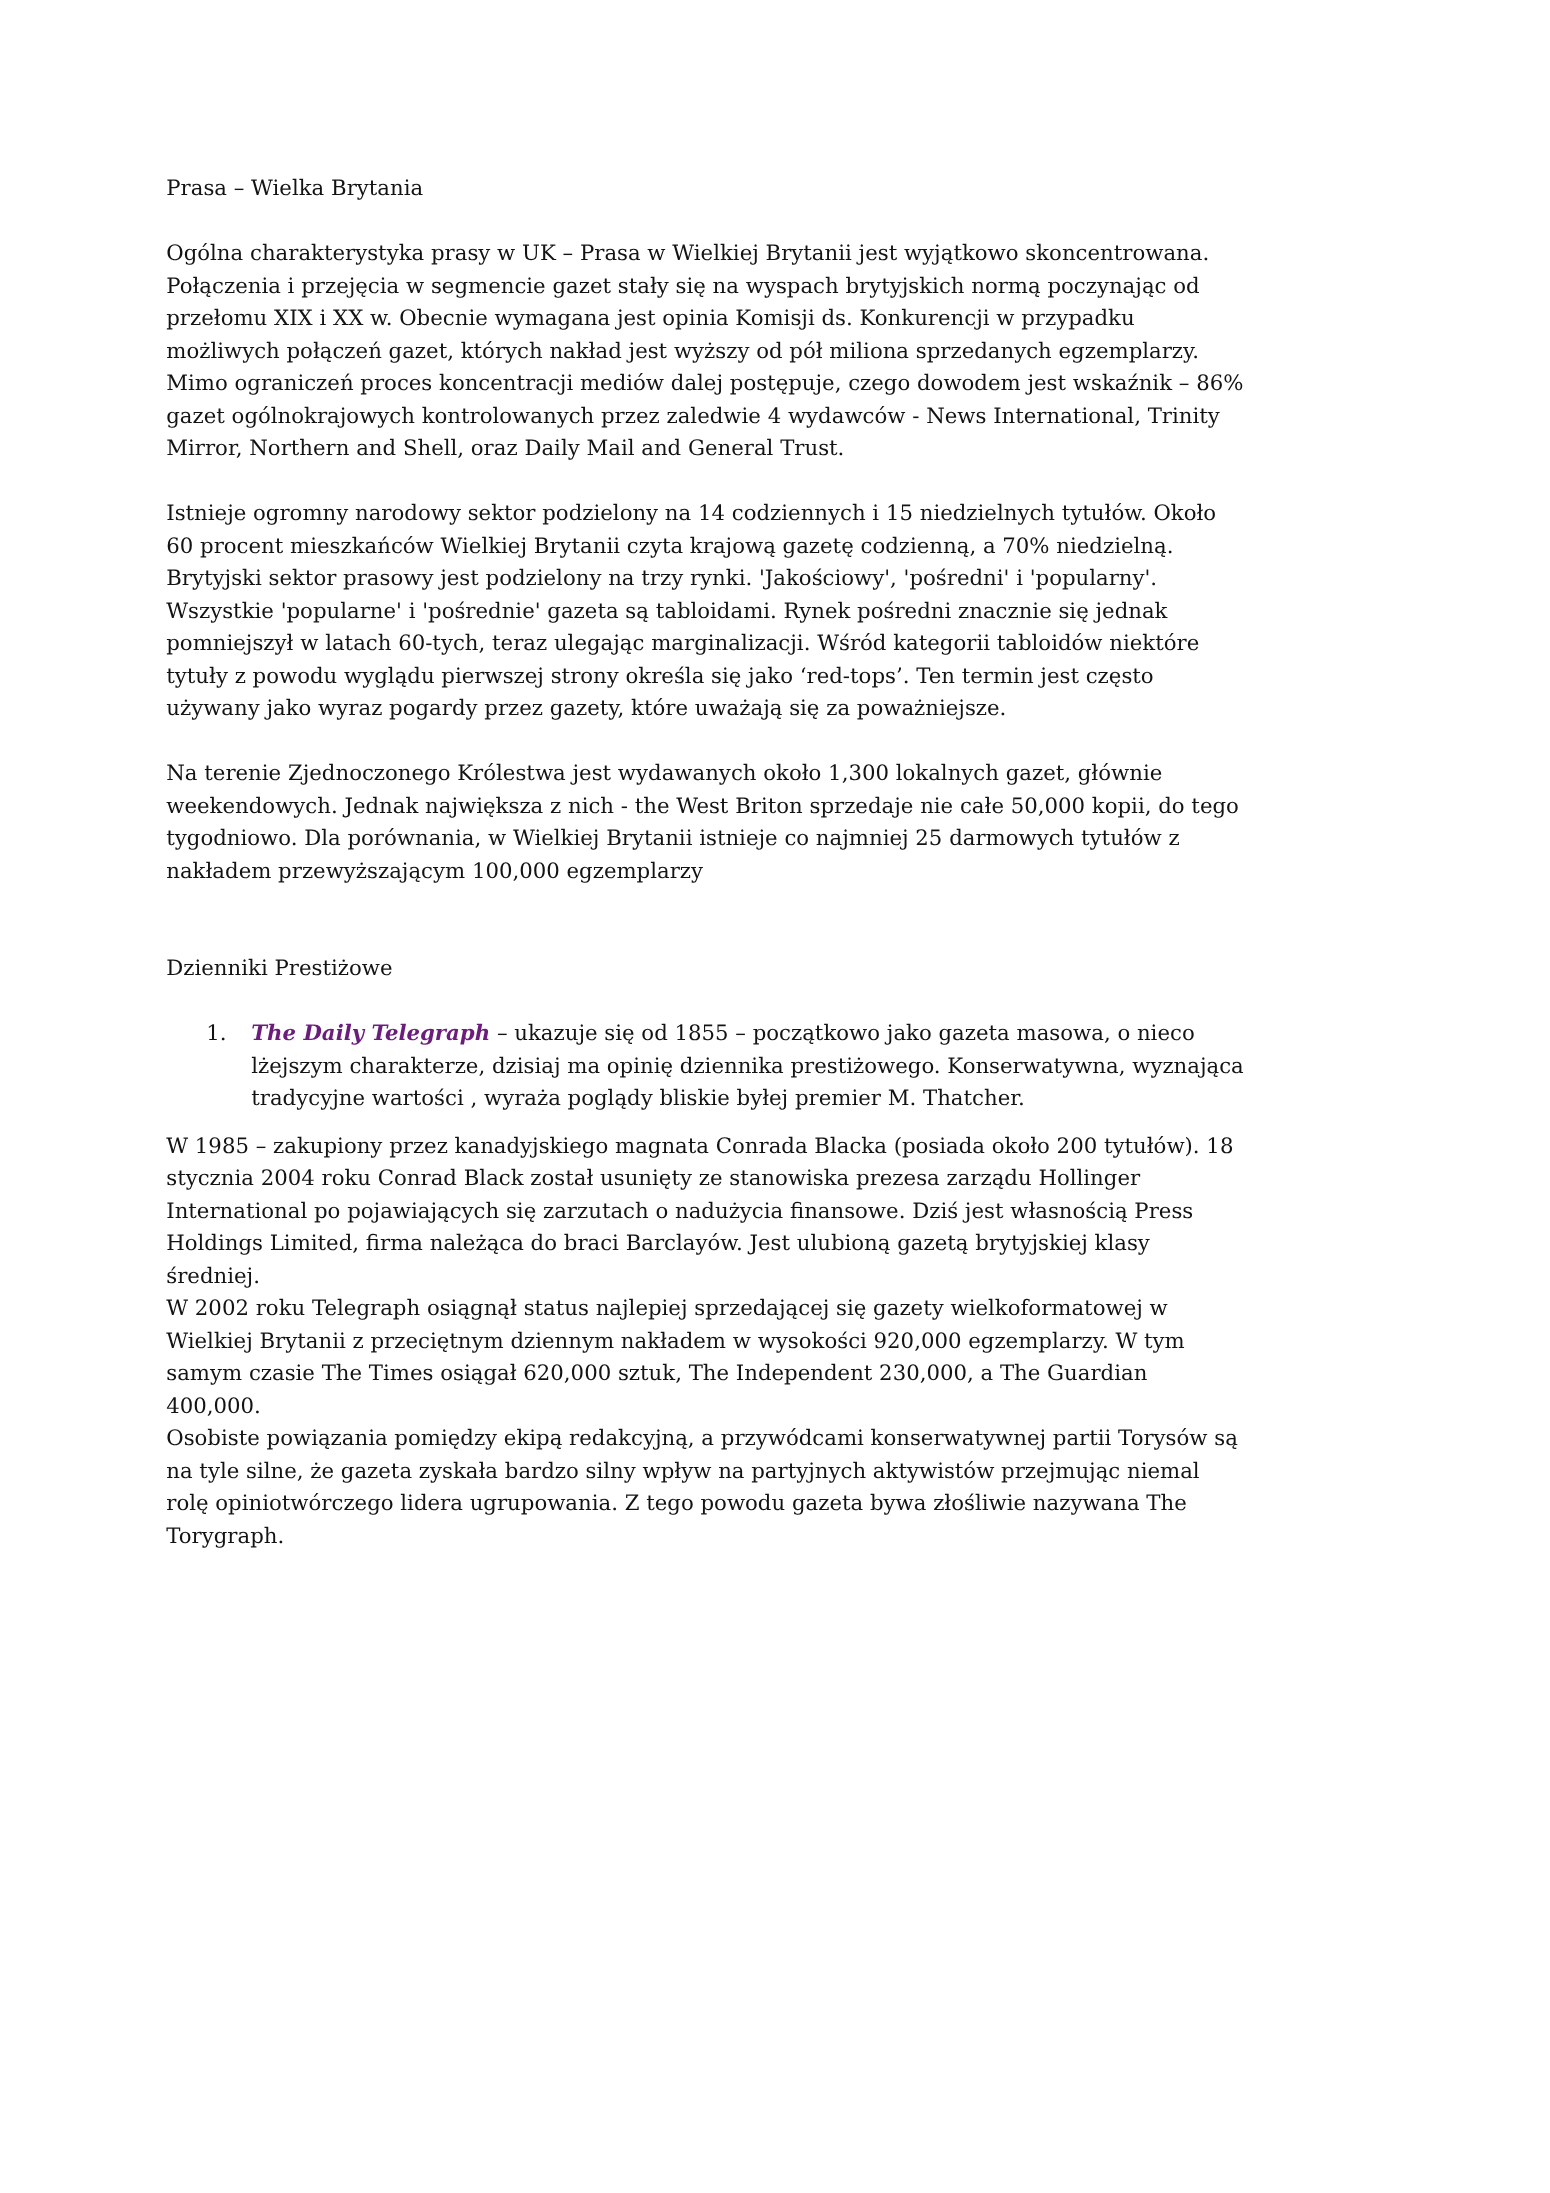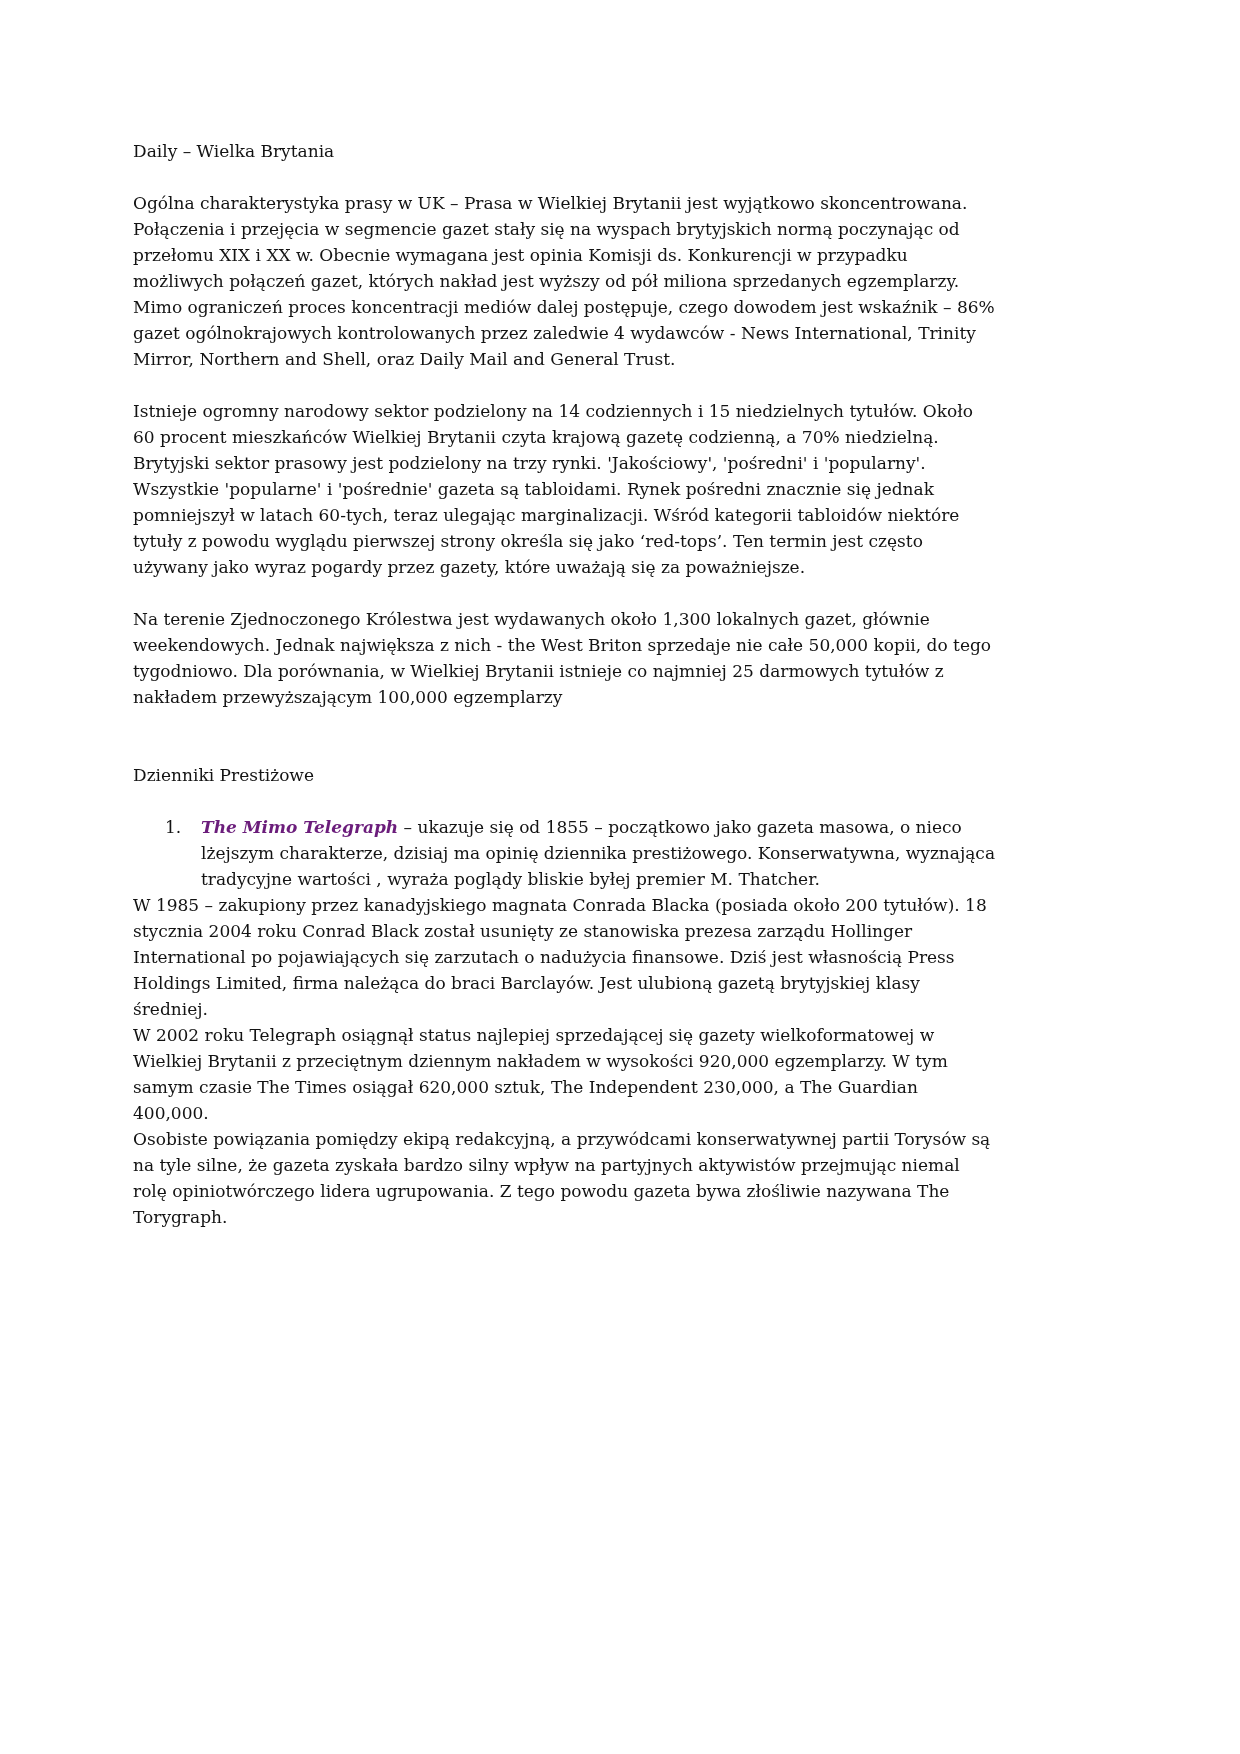--- a/index.html
+++ b/index.html
@@ -39,43 +39,43 @@
   }
   .list-body {
     flex: 1 1 auto;
   }
   .telegraph-name {
     color: #6b1d7b;
     font-weight: bold;
     font-style: italic;
   }
   .no-gap {
-    margin-top: 0;
+    margin-top: 12px;
   }
 </style>
 </head>
 <body>
 
 <div class="page">
 
-  <p class="para doc-title">Daily – Wielka Brytania</p>
+  <p class="para doc-title">Prasa – Wielka Brytania</p>
 
   <p class="para">Ogólna charakterystyka prasy w UK – Prasa w Wielkiej Brytanii jest wyjątkowo skoncentrowana. Połączenia i przejęcia w segmencie gazet stały się na wyspach brytyjskich normą poczynając od przełomu XIX i XX w. Obecnie wymagana jest opinia Komisji ds. Konkurencji w przypadku możliwych połączeń gazet, których nakład jest wyższy od pół miliona sprzedanych egzemplarzy. Mimo ograniczeń proces koncentracji mediów dalej postępuje, czego dowodem jest wskaźnik – 86% gazet ogólnokrajowych  kontrolowanych przez zaledwie 4 wydawców - News International, Trinity Mirror, Northern and Shell, oraz Daily Mail and General Trust.</p>
 
   <p class="para">Istnieje ogromny narodowy sektor podzielony na 14 codziennych i 15 niedzielnych tytułów. Około 60 procent mieszkańców Wielkiej Brytanii czyta krajową gazetę codzienną, a 70% niedzielną.
 Brytyjski sektor prasowy jest podzielony na trzy rynki. 'Jakościowy', 'pośredni' i 'popularny'. Wszystkie 'popularne' i 'pośrednie' gazeta są tabloidami. Rynek pośredni znacznie się jednak pomniejszył w latach 60-tych, teraz ulegając marginalizacji. Wśród kategorii tabloidów niektóre tytuły z powodu wyglądu pierwszej strony określa się jako ‘red-tops’. Ten termin jest często używany jako wyraz pogardy przez gazety, które uważają się za poważniejsze.</p>
 
   <p class="para">Na terenie Zjednoczonego Królestwa jest wydawanych około 1,300 lokalnych gazet, głównie weekendowych. Jednak największa z nich - the West Briton sprzedaje nie całe 50,000 kopii, do tego tygodniowo. Dla porównania, w Wielkiej Brytanii istnieje co najmniej 25 darmowych tytułów z nakładem przewyższającym 100,000 egzemplarzy</p>
 
   <p class="para section-heading">Dzienniki Prestiżowe</p>
 
   <div class="list-item">
     <span class="list-num">1.</span>
     <div class="list-body">
-      <span class="telegraph-name">The Mimo Telegraph</span><span> – ukazuje się od 1855 – początkowo jako gazeta masowa, o nieco lżejszym charakterze, dzisiaj ma opinię dziennika prestiżowego. Konserwatywna, wyznająca tradycyjne wartości , wyraża poglądy bliskie byłej premier M. Thatcher.</span>
+      <span class="telegraph-name">The Daily Telegraph</span><span> – ukazuje się od 1855 – początkowo jako gazeta masowa, o nieco lżejszym charakterze, dzisiaj ma opinię dziennika prestiżowego. Konserwatywna, wyznająca tradycyjne wartości , wyraża poglądy bliskie byłej premier M. Thatcher.</span>
     </div>
   </div>
 
   <p class="para no-gap">W 1985 – zakupiony przez kanadyjskiego magnata Conrada Blacka (posiada około 200 tytułów).  18 stycznia 2004 roku Conrad Black został usunięty ze stanowiska prezesa zarządu Hollinger International po pojawiających się zarzutach o nadużycia finansowe. Dziś  jest własnością  Press Holdings Limited, firma należąca do braci Barclayów. Jest ulubioną gazetą brytyjskiej klasy średniej.
 W 2002 roku Telegraph osiągnął status najlepiej sprzedającej się gazety wielkoformatowej w Wielkiej Brytanii z przeciętnym dziennym nakładem w wysokości 920,000 egzemplarzy. W tym samym czasie The Times osiągał 620,000 sztuk, The Independent 230,000, a The Guardian 400,000.
 Osobiste powiązania pomiędzy ekipą redakcyjną, a przywódcami konserwatywnej partii Torysów są na tyle silne, że gazeta zyskała bardzo silny wpływ na partyjnych aktywistów przejmując niemal rolę opiniotwórczego lidera ugrupowania. Z tego powodu gazeta bywa złośliwie nazywana The Torygraph.</p>
 
 
 </div>
 

